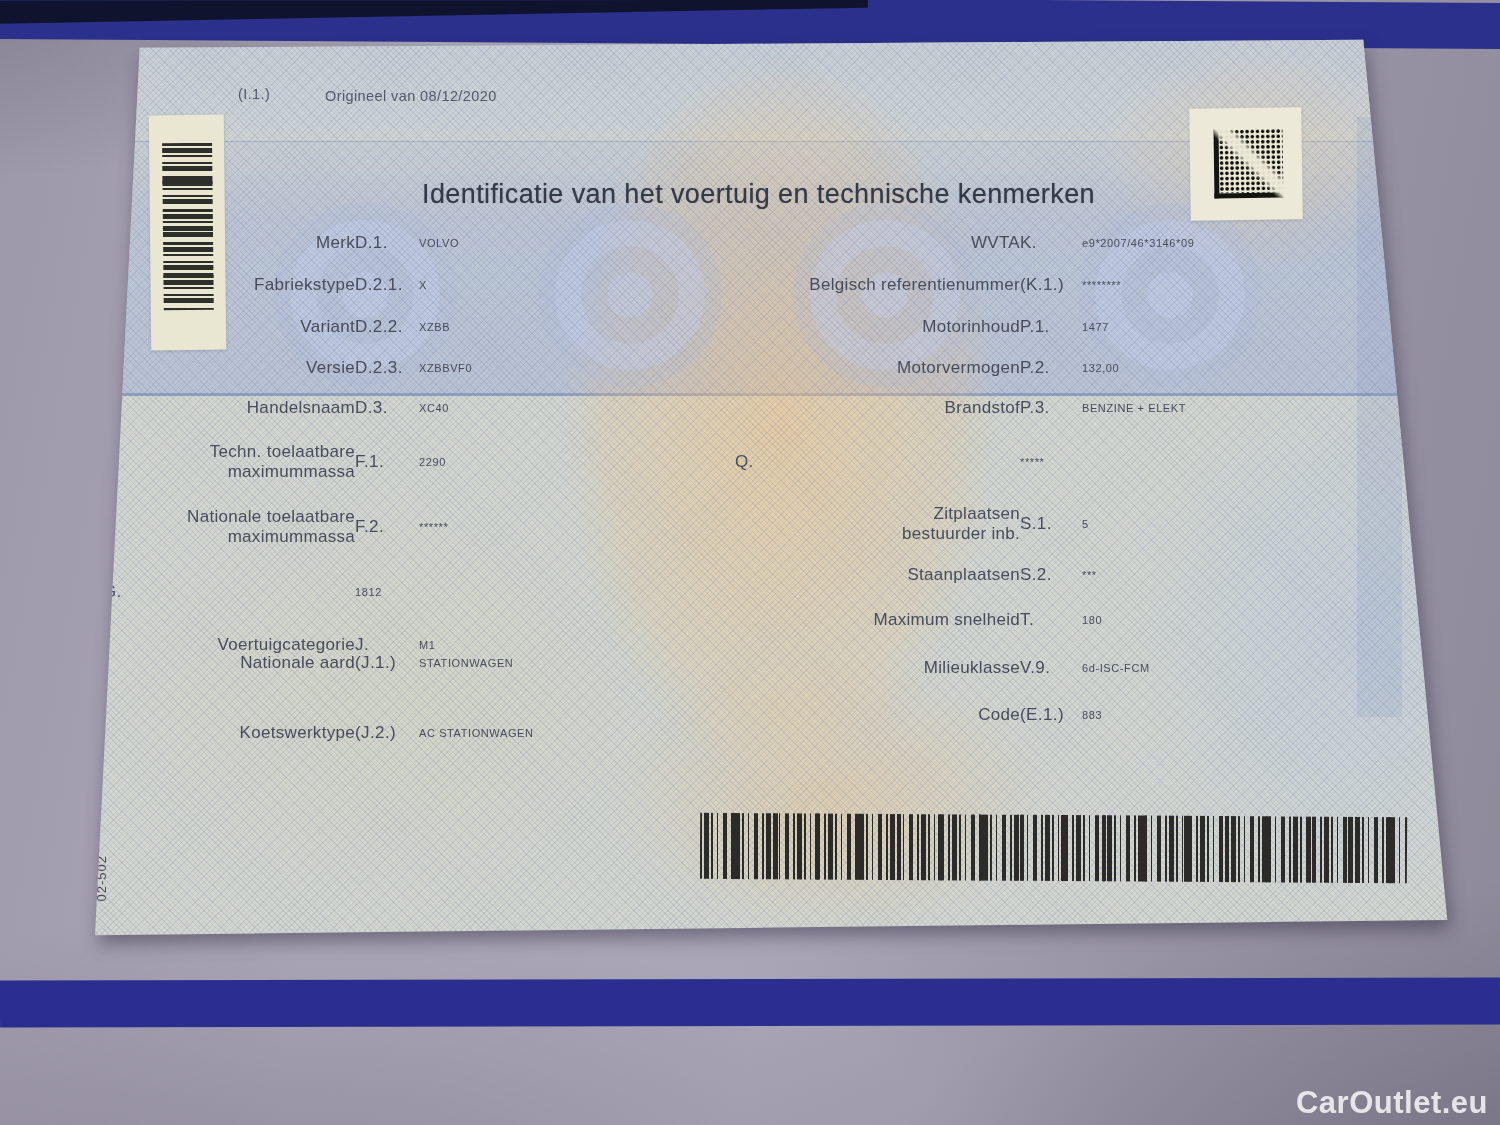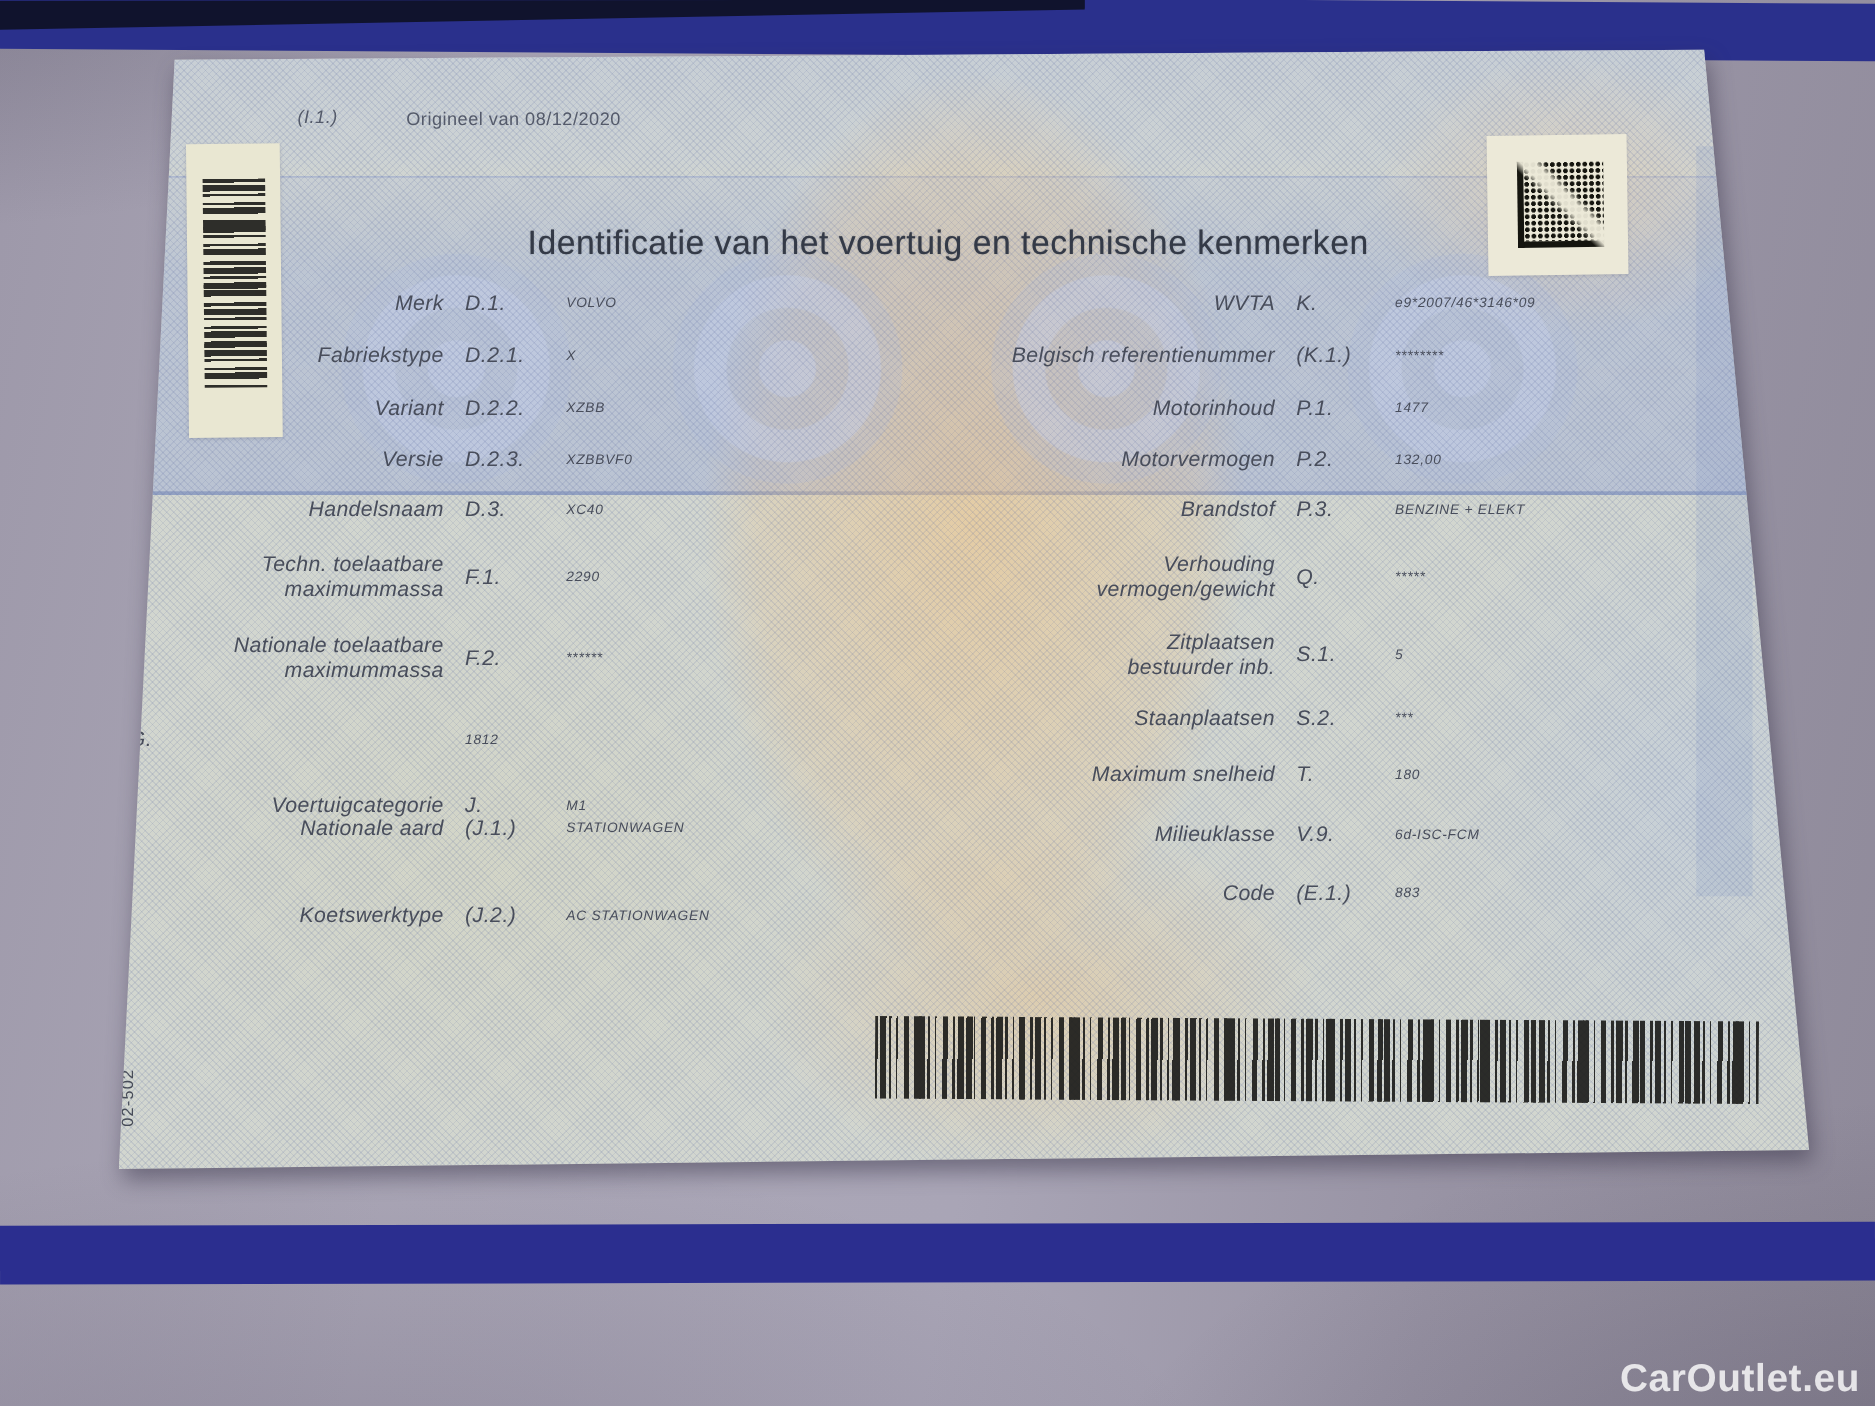--- a/index.html
+++ b/index.html
@@ -42,26 +42,26 @@
     background:radial-gradient(circle at 50% 50%,
       rgba(192,203,232,0.55) 0 17%, rgba(172,186,221,0.25) 18% 37%,
       rgba(192,203,232,0.50) 38% 57%, rgba(172,186,221,0.20) 58% 71%, transparent 72%);}
   .doc::before{ 
     content:"";position:absolute;inset:0;z-index:2;pointer-events:none;
     background:
       repeating-linear-gradient(45deg, rgba(93,108,162,0.14) 0 1px, transparent 1px 4px),
       repeating-linear-gradient(-45deg, rgba(93,108,162,0.13) 0 1px, transparent 1px 4px);}
   
   .doc-text{position:absolute;inset:0;z-index:3;color:#484d5b;}
-  .hdr-ref{position:absolute;left:143px;top:49px;font-size:14.5px;letter-spacing:0.4px;color:#545a6a;font-style:italic;}
+  .hdr-ref{position:absolute;left:143px;top:49px;font-size:14.5px;letter-spacing:0.4px;color:#545a6a;}
   .hdr-origin{position:absolute;left:230px;top:51px;font-size:14.5px;letter-spacing:0.4px;color:#545a6a;}
   .doc-title{position:absolute;left:0;top:142px;width:100%;text-align:center;
     transform:translateX(-14px);font-size:27px;font-weight:normal;color:#343a47;letter-spacing:0.4px;
     text-shadow:0 0 1px rgba(52,58,71,0.55);}
-  .row{position:absolute;display:grid;align-items:center;column-gap:17px;transform:translateY(-50%);font-style:italic;}
+  .row{position:absolute;display:grid;align-items:center;column-gap:0;transform:translateY(-50%);}
   .row .lbl{text-align:right;white-space:pre-line;line-height:1.18;font-size:17px;letter-spacing:0.3px;}
   .row .code{font-size:17px;letter-spacing:0.4px;}
   .row .val{font-size:11px;letter-spacing:0.6px;}
   .col-left .row{left:8px;width:560px;grid-template-columns:252px 64px 1fr;}
   .col-right .row{left:640px;width:610px;grid-template-columns:285px 62px 1fr;}
   .L0{top:206px}.L1{top:248px}.L2{top:290px}.L3{top:331px}.L4{top:371px}.L5{top:425px}
   .L6{top:490px}.L7{top:555px}.L8{top:608px}.L9{top:626px}.L10{top:696px}
   .R0{top:206px}.R1{top:248px}.R2{top:290px}.R3{top:331px}.R4{top:371px}.R5{top:425px}
   .R6{top:487px}.R7{top:538px}.R8{top:583px}.R9{top:631px}.R10{top:678px}
   
@@ -199,22 +199,20 @@
             <span class="lbl">Motorvermogen</span>
             <span class="code">P.2.</span>
             <span class="val">132,00</span>
           </div>
         <div class="row R4">
             <span class="lbl">Brandstof</span>
             <span class="code">P.3.</span>
             <span class="val">BENZINE + ELEKT</span>
           </div>
         <div class="row R5">
-            <span class="lbl">Verhouding
-vermogen/gewicht</span>
             <span class="code">Q.</span>
             <span class="val">*****</span>
           </div>
         <div class="row R6">
             <span class="lbl">Zitplaatsen
 bestuurder inb.</span>
             <span class="code">S.1.</span>
             <span class="val">5</span>
           </div>
         <div class="row R7">

